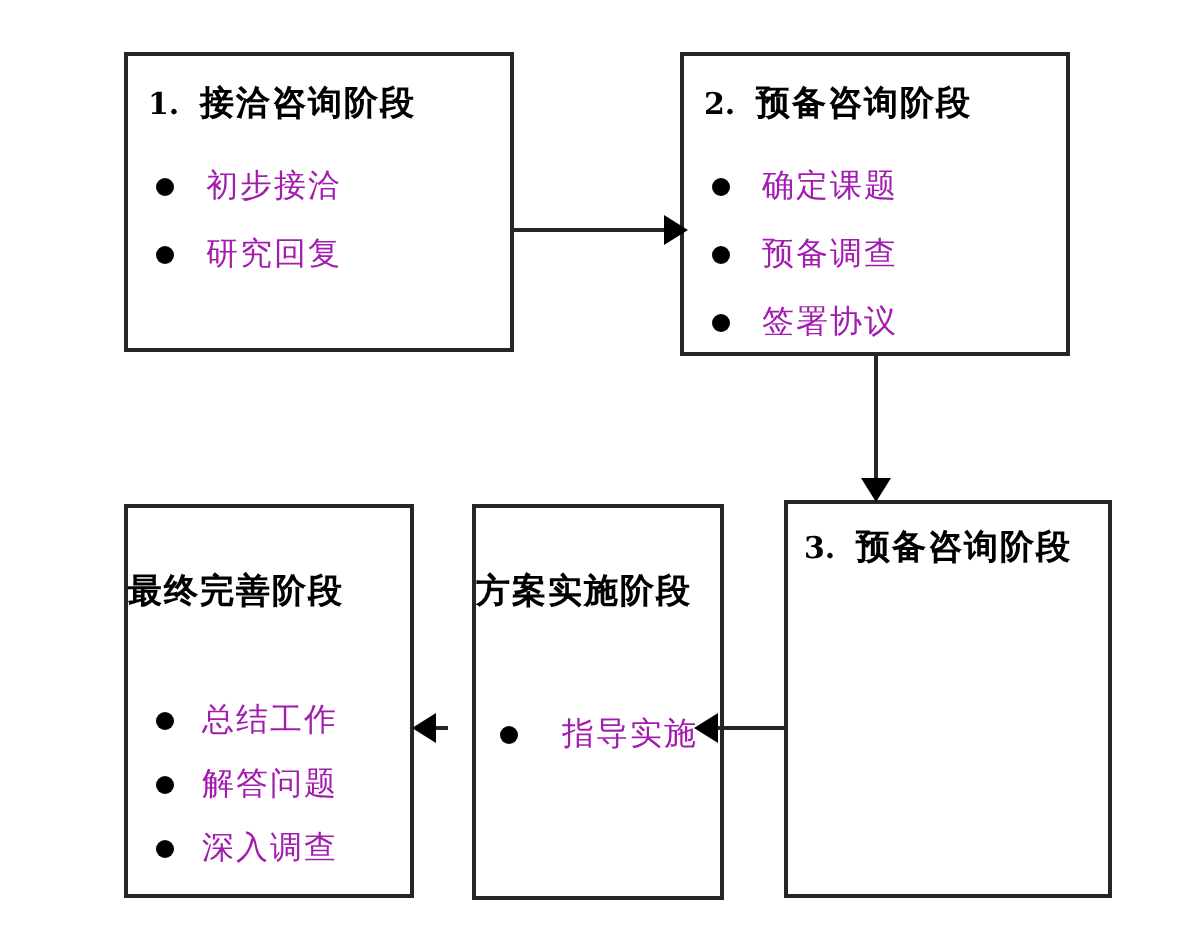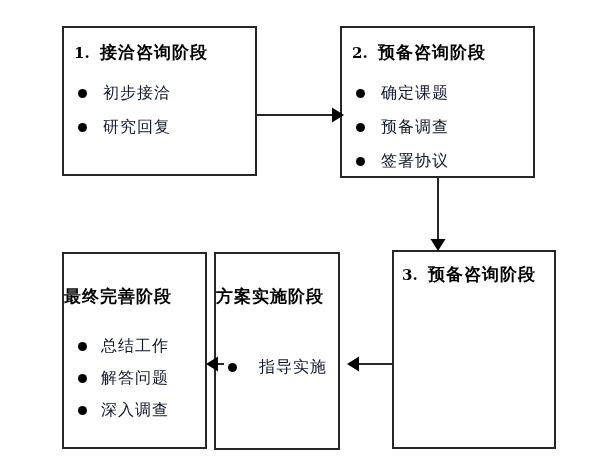--- a/index.html
+++ b/index.html
@@ -52,21 +52,21 @@
 
   .bullets {
     list-style: none;
     margin: 0;
     padding: 0;
   }
   .bullets li {
     display: flex;
     align-items: center;
     font-size: 16px;
-    color: #0f172a;
+    color: #a21caf;
     line-height: 1;
     white-space: nowrap;
   }
   .bullets li .dot {
     flex: 0 0 auto;
     width: 9px;
     height: 9px;
     border-radius: 50%;
     background: #000000;
     margin-right: 16px;
@@ -84,29 +84,29 @@
   #box-2 { left: 340px; top: 26px;  width: 195px; height: 152px; }
   #box-2 .box-title { position: absolute; left: 10px; top: 16px; }
   #box-2 .bullets    { position: absolute; left: 14px; top: 48px; }
   #box-2 .bullets li { height: 34px; }
 
   #box-3 { left: 392px; top: 250px; width: 164px; height: 199px; }
   #box-3 .box-title { position: absolute; left: 8px;  top: 14px; }
   #box-3 .bullets    { position: absolute; left: 12px; top: 62px; }
   #box-3 .bullets li { height: 32px; }
 
-  #box-4 { left: 214px; top: 252px; width: 126px; height: 198px; }
+  #box-4 { left: 236px; top: 252px; width: 126px; height: 198px; }
   #box-4 .box-title { position: absolute; left: 0;  right: 0; top: 34px; }
   #box-4 .bullets    { position: absolute; left: 12px; top: 100px; }
   #box-4 .bullets li { height: 26px; }
   #box-4 .bullets li .dot { margin-right: 22px; }
 
   #box-5 { left: 62px;  top: 252px; width: 145px; height: 197px; }
   #box-5 .box-title { position: absolute; left: 0;  right: 0; top: 34px; }
-  #box-5 .bullets    { position: absolute; left: 14px; top: 76px; }
+  #box-5 .bullets    { position: absolute; left: 14px; top: 90px; }
   #box-5 .bullets li { height: 32px; }
   #box-5 .bullets li .dot { margin-right: 14px; }
 
   
   .connector {
     position: absolute;
     pointer-events: none;
   }
   .connector svg { display: block; overflow: visible; }
 </style>

